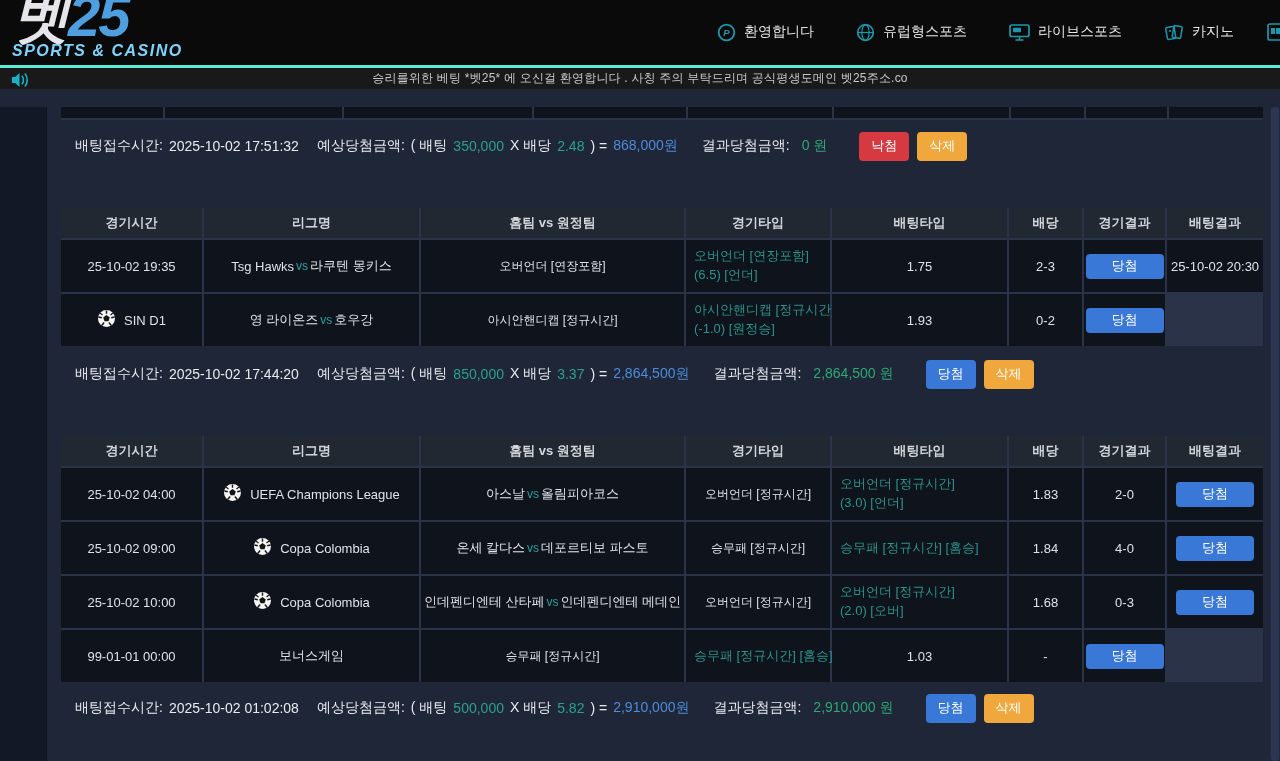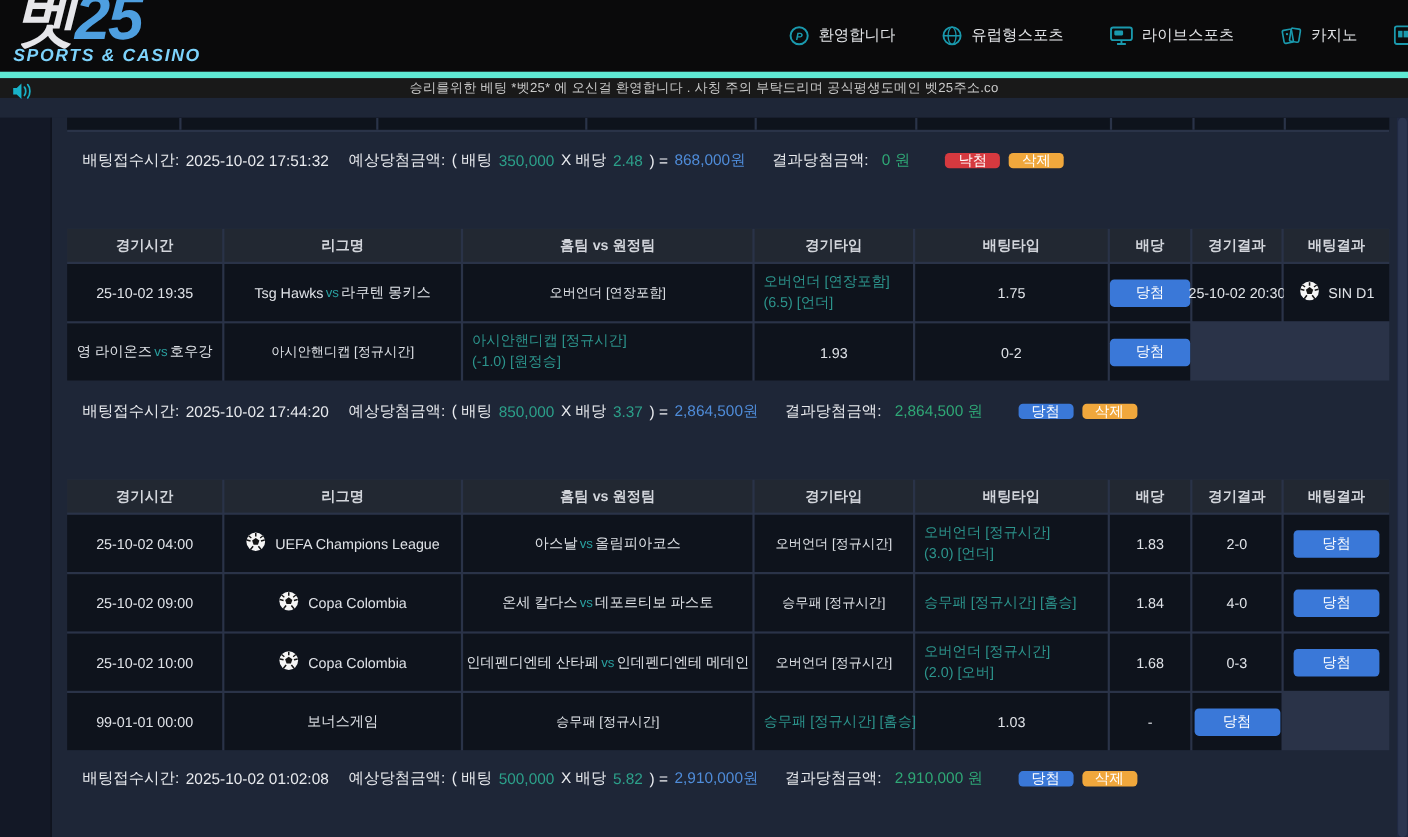--- a/index.html
+++ b/index.html
@@ -12,21 +12,21 @@
   .logo-main { font-size:58px; font-weight:bold; font-style:italic; letter-spacing:-2px; line-height:1.1; }
   .logo-kr { color:#e6e6ea; }
   .logo-num { color:#4e9fe0; }
   .logo-tagline { font-size:16px; font-weight:bold; font-style:italic; color:#7dd3fc; letter-spacing:1.5px; margin-top:-6px; }
   .nav { position:absolute; right:46px; top:12px; height:40px; display:flex; align-items:center; gap:42px; }
   .nav-item { display:flex; align-items:center; gap:8px; color:#e3e5e8; font-size:14px; cursor:pointer; white-space:nowrap; }
   .nav-item svg { display:block; }
   .partial-icon { position:absolute; right:-9px; top:22px; }
 
   
-  .notice-bar { position:relative; height:24px; background:#191919; border-top:6px solid #5eead4; display:flex; align-items:center; justify-content:center; z-index:2; }
+  .notice-bar { position:relative; height:24px; background:#191919; border-top:3px solid #5eead4; display:flex; align-items:center; justify-content:center; z-index:2; }
   .notice-text { color:#c9c9c9; font-size:12px; letter-spacing:0.2px; }
   .speaker { position:absolute; left:10px; top:4px; }
 
   
   .content { position:absolute; top:107px; left:0; right:0; bottom:0; background:#1e2637;padding-left:28px; }
   .left-strip { position:absolute; left:0; top:0; width:47px; height:100%; background:#131826; border-right:1px solid #0d111b; }
   .scrollbar { position:absolute; right:0; top:0; width:10px; height:100%; background:#202942; }
   .scroll-thumb { position:absolute; right:1px; top:0; width:8px; height:100%; background:#2c3650; border-radius:4px; }
   .main { position:absolute; left:61px; top:0; width:1202px; }
 
@@ -34,21 +34,21 @@
   .sliver { position:relative; height:13px; background:#0e131c; border-bottom:2px solid #2a3348; overflow:hidden; }
   .sliver i { position:absolute; top:0; width:2px; height:13px; background:#2a3348; }
 
   
   .summary { display:flex; align-items:center; height:28px; padding-left:14px; font-size:14px; color:#e8eaee; white-space:nowrap; }
   .summary .lbl { margin-right:6px; }
   .summary .gap { width:18px; }
   .v-teal { color:#2ca08a; margin:0 6px; }
   .v-blue { color:#4f8cd9; margin:0 6px; }
   .v-green { color:#2fa876; margin:0 6px; }
-  .btn { display:inline-flex; align-items:center; justify-content:center; height:14px; padding:0 12px; border:none; border-radius:4px; color:#fff; font-size:13px; font-family:inherit; cursor:pointer; }
+  .btn { display:inline-flex; align-items:center; justify-content:center; height:29px; padding:0 12px; border:none; border-radius:4px; color:#fff; font-size:13px; font-family:inherit; cursor:pointer; }
   .btn-red { background:#d6393f; margin-left:26px; }
   .btn-blue { background:#3a78d8; margin-left:26px; }
   .btn-orange { background:#f0a73c; margin-left:8px; }
 
   
   .btable { display:grid; grid-template-columns:141px 215px 263px 144px 175px 73px 81px 96px; gap:2px; background:#2a3348; margin-top:48px; }
   .t2 { margin-top:48px; }
   .th { background:#222832; color:#d2d5db; font-size:13px; font-weight:bold; height:30px; display:flex; align-items:center; justify-content:center; }
   .td { background:#0e131c; min-height:52px; display:flex; align-items:center; justify-content:center; color:#dfe2e7; font-size:13px; white-space:nowrap; }
   .td.league { gap:8px; }
@@ -175,20 +175,21 @@
         <span>Tsg Hawks</span>
           <span class="vs">vs</span>
           <span>라쿠텐 몽키스</span>
       </div>
       <div class="td gtype">오버언더 [연장포함]</div>
       <div class="td bettype">
         <span>오버언더 [연장포함]</span>
         <span>(6.5) [언더]</span>
       </div>
       <div class="td">1.75</div>
+      <div class="td">2-3</div>
       <div class="td">
           <button class="win-btn">당첨</button>
         </div>
 
       <div class="td">25-10-02 20:30</div>
       <div class="td league">
         <span><svg width="19" height="19" viewBox="0 0 19 19">
               <circle cx="9.5" cy="9.5" r="8.5" fill="#f5f5f5"></circle>
               <polygon points="9.5,6 12.8,8.4 11.5,12.2 7.5,12.2 6.2,8.4" fill="#151515"></polygon>
               <path d="M9.5 1.5v3.2 M17.6 8l-3.4.8 M14.3 16.5l-2.4-3 M4.7 16.5l2.4-3 M1.4 8l3.4.8" stroke="#151515" stroke-width="1.4"></path>

